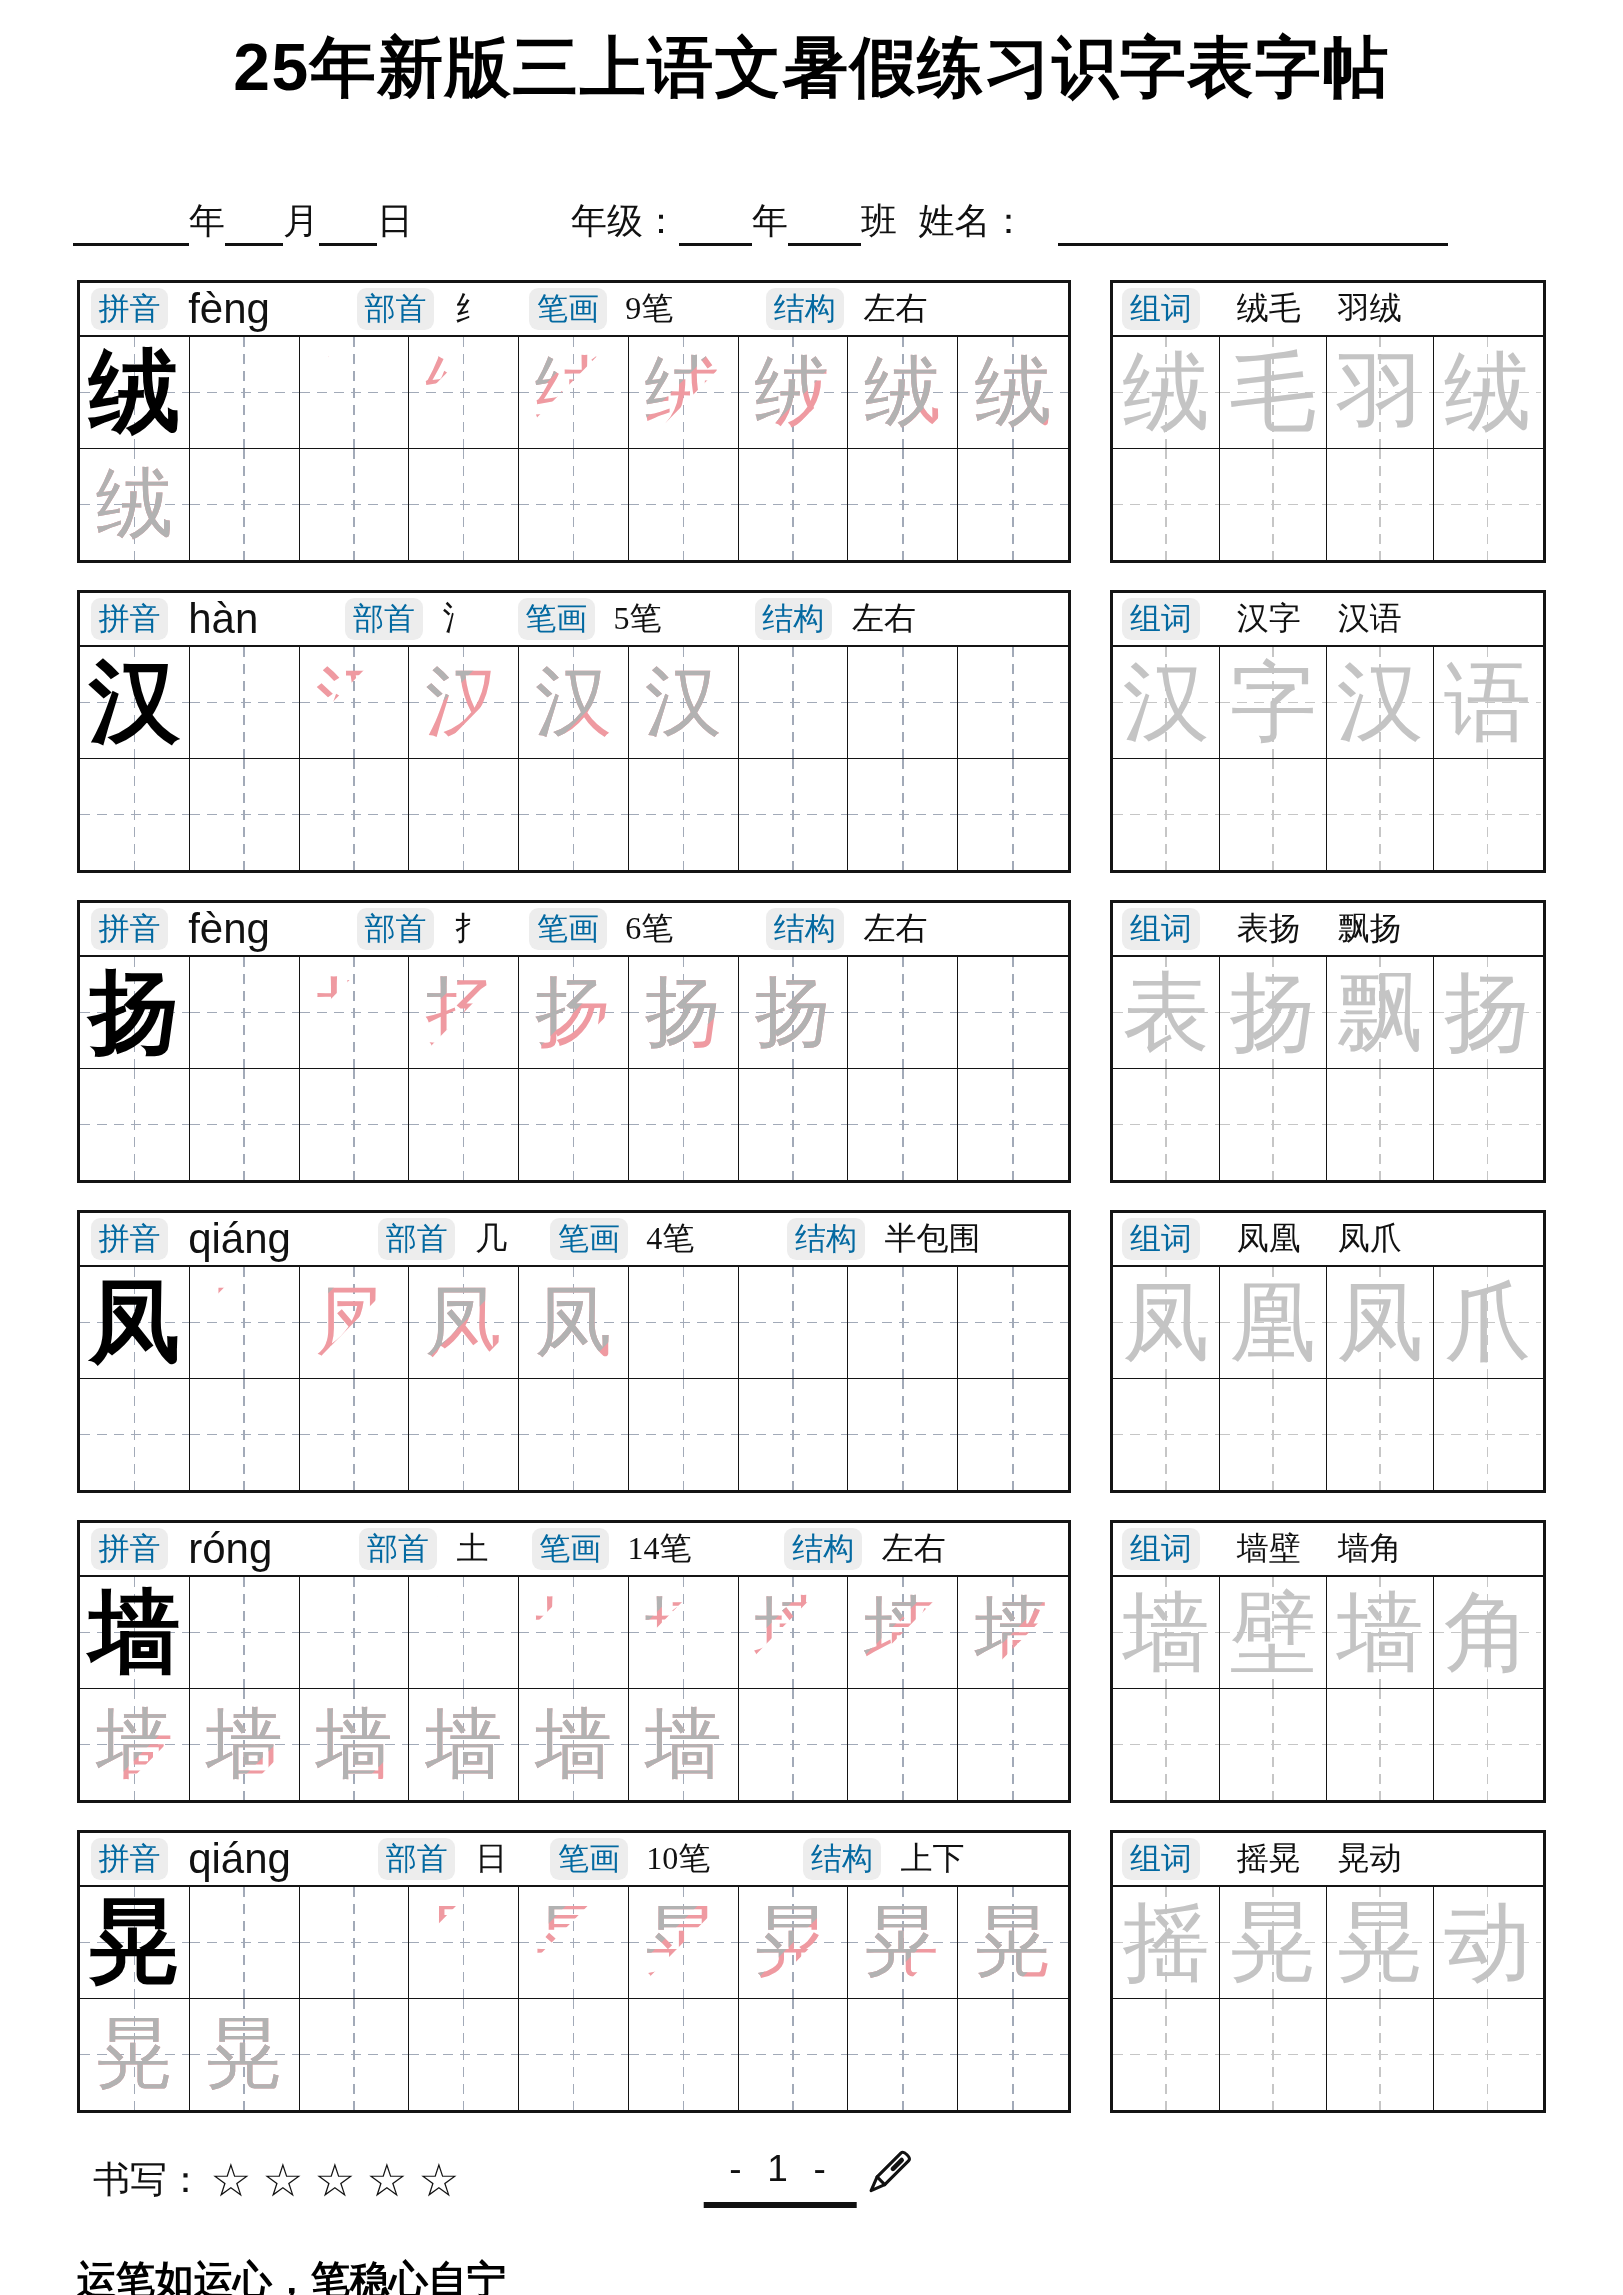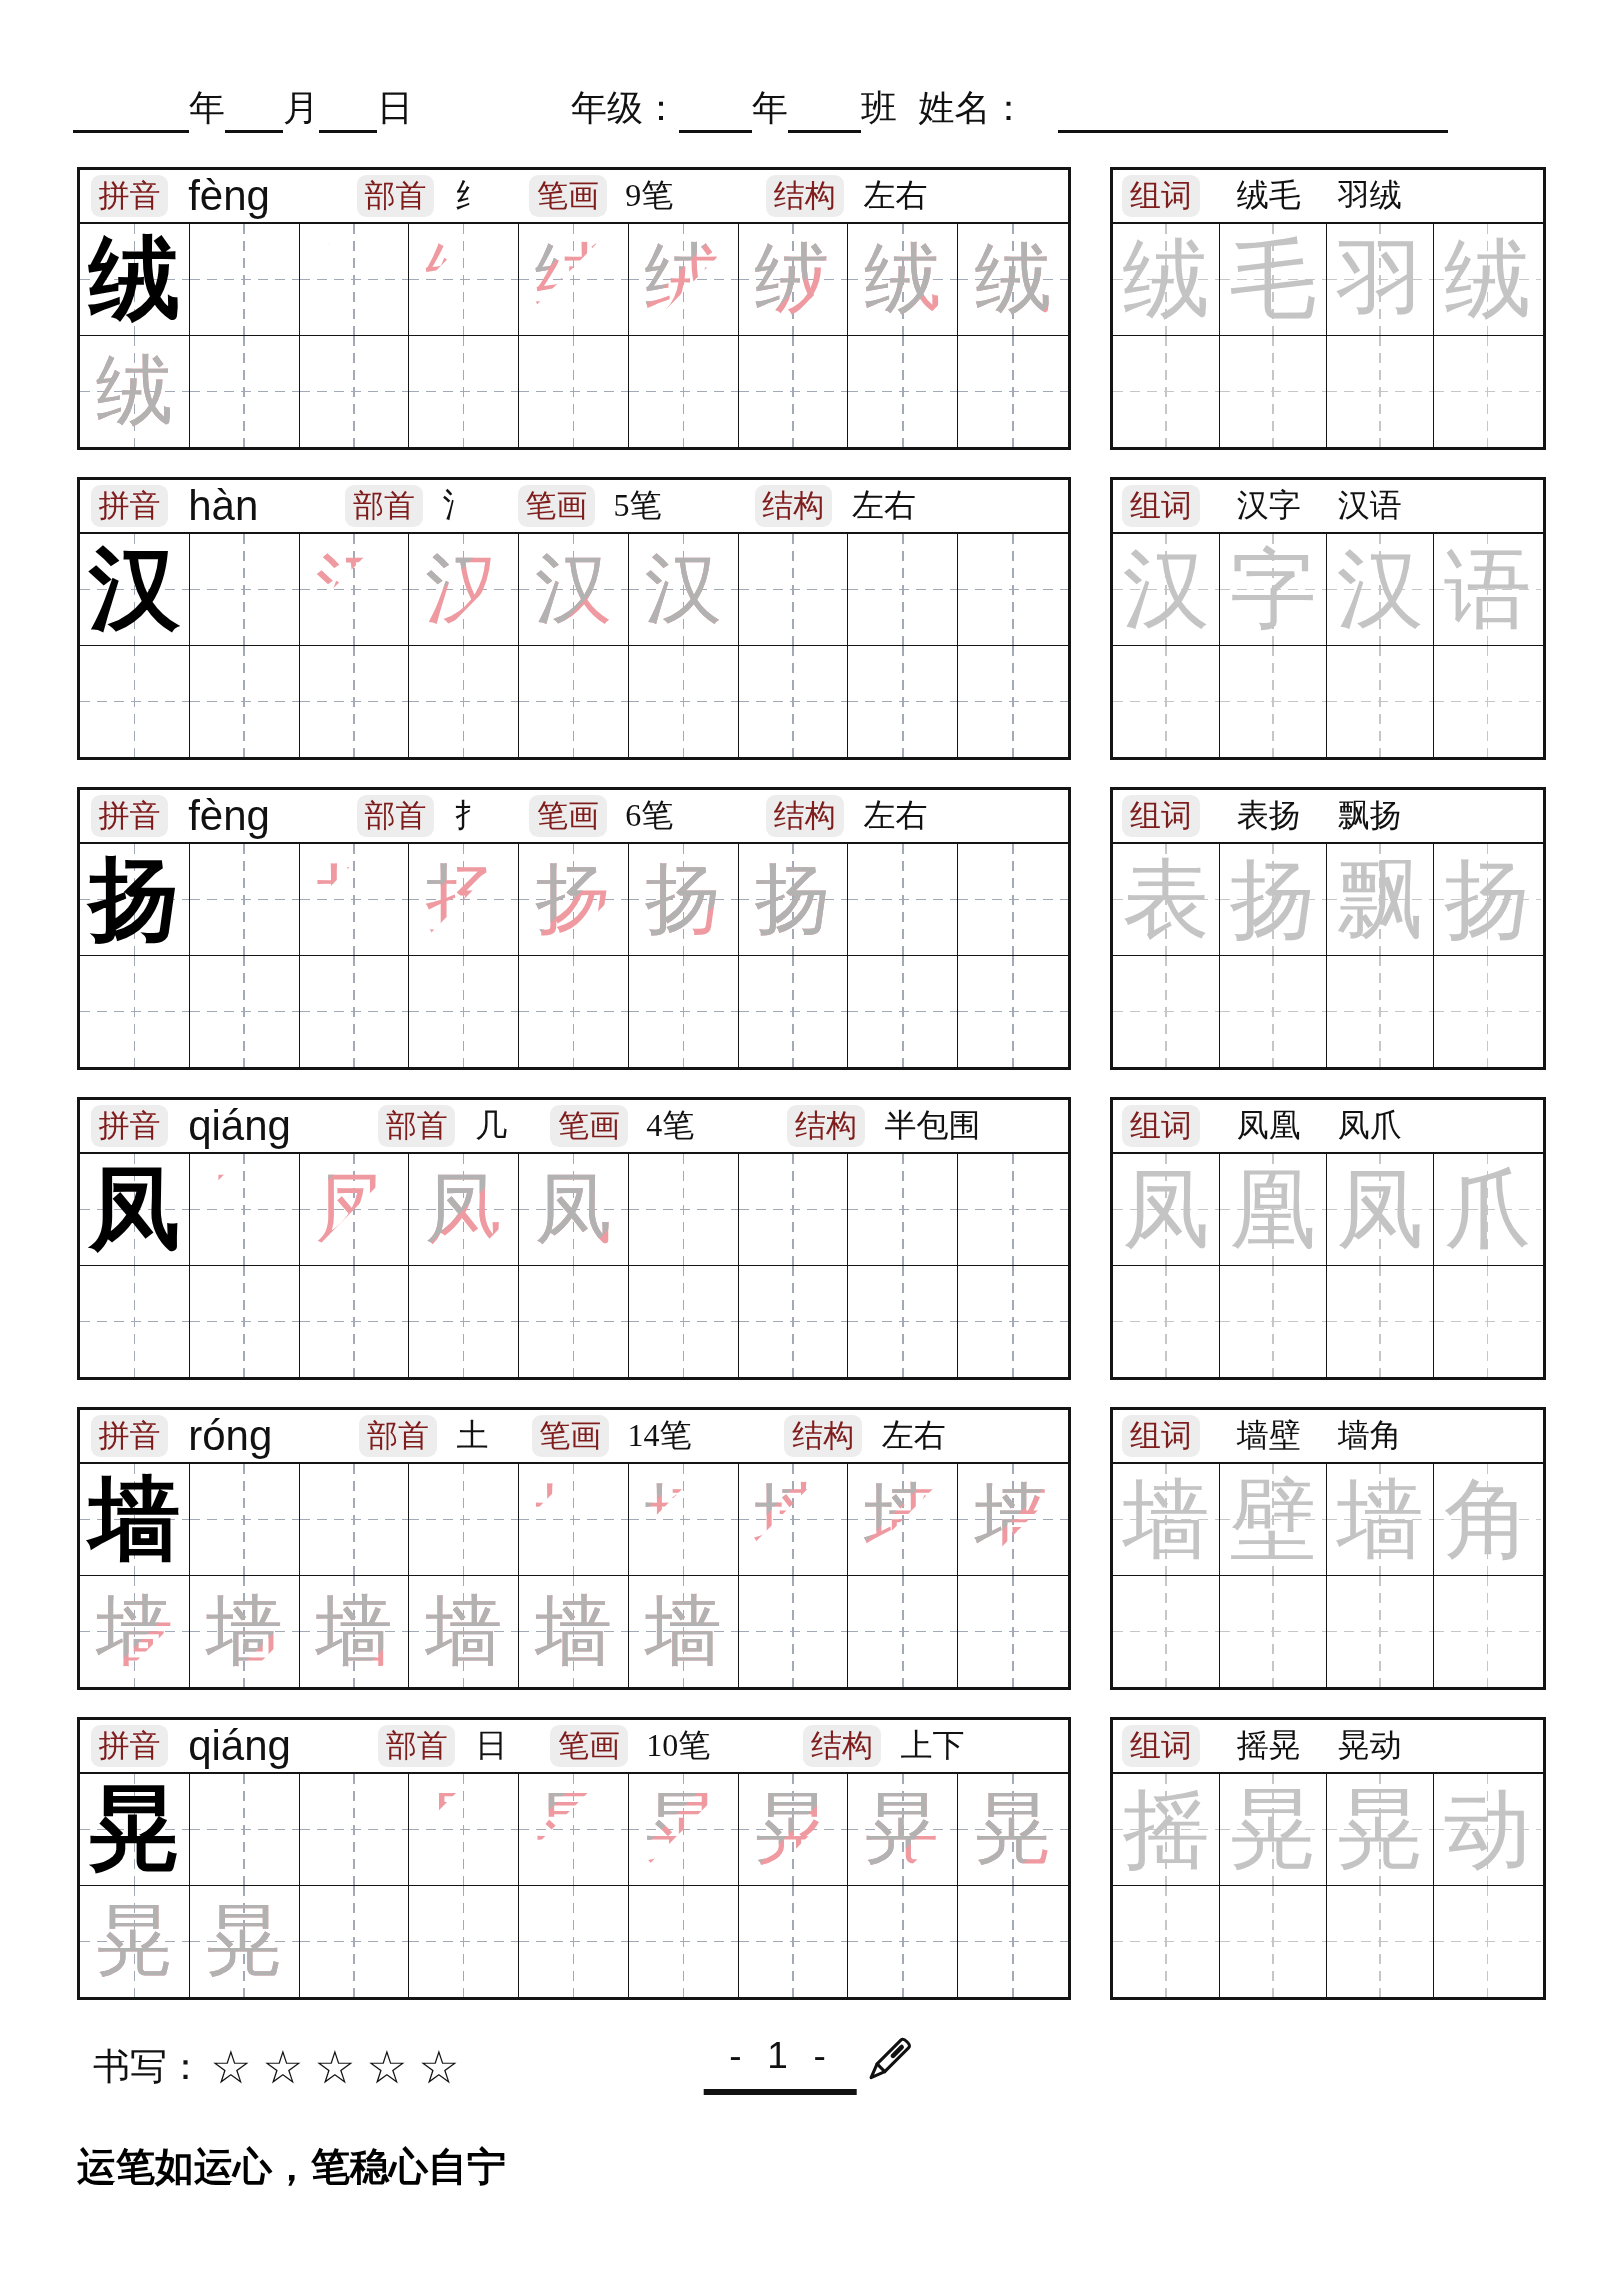--- a/index.html
+++ b/index.html
@@ -34,21 +34,21 @@
   .section { display: flex; gap: 39px; margin-bottom: 27px; }
   .panel { border: 3.1px solid #141414; background: #fff; }
   .panel.left  { width: 994px; }
   .panel.right { width: 436px; }
   .info {
     height: 54px; display: flex; align-items: center;
     border-bottom: 2.3px solid #141414; font-size: 32px; white-space: nowrap;
   }
   .tag {
     background: #ededed; border-radius: 9.3px; padding: 2.3px 7.7px;
-    font-size: 31px; line-height: 1.2; color: #7f1d1d;
+    font-size: 31px; line-height: 1.2; color: #0369a1;
   }
   .t-pinyin    { margin-left: 10.8px; }
   .v-pinyin    { margin-left: 20px; font-family: "Liberation Sans","DejaVu Sans",sans-serif; font-size: 42px; font-weight: 500; }
   .t-radical   { margin-left: 87px; }
   .v-radical   { margin-left: 20px; }
   .t-strokes   { margin-left: 43px; }
   .v-strokes   { margin-left: 18.5px; }
   .t-structure { margin-left: 93px; }
   .v-structure { margin-left: 20px; }
   .t-words     { margin-left: 9.3px; }
@@ -95,20 +95,21 @@
     font-family: "Liberation Sans","DejaVu Sans",sans-serif;
   }
   .pen { margin: -3.1px 0 0 -7.7px; }
   .motto { margin: 23px 77px 0; font-size: 39px; font-weight: 700; color: #000; }
 </style>
 </head>
 <body>
 
 <div class="page">
 
+  <h1 class="title">25年新版三上语文暑假练习识字表字帖</h1>
 
   <div class="dateline">
     <span class="bl b1"></span>
     <span>年</span>
     <span class="bl b2"></span>
     <span>月</span>
     <span class="bl b2"></span>
     <span>日</span>
     <span class="sp-a"></span>
     <span>年级：</span>

